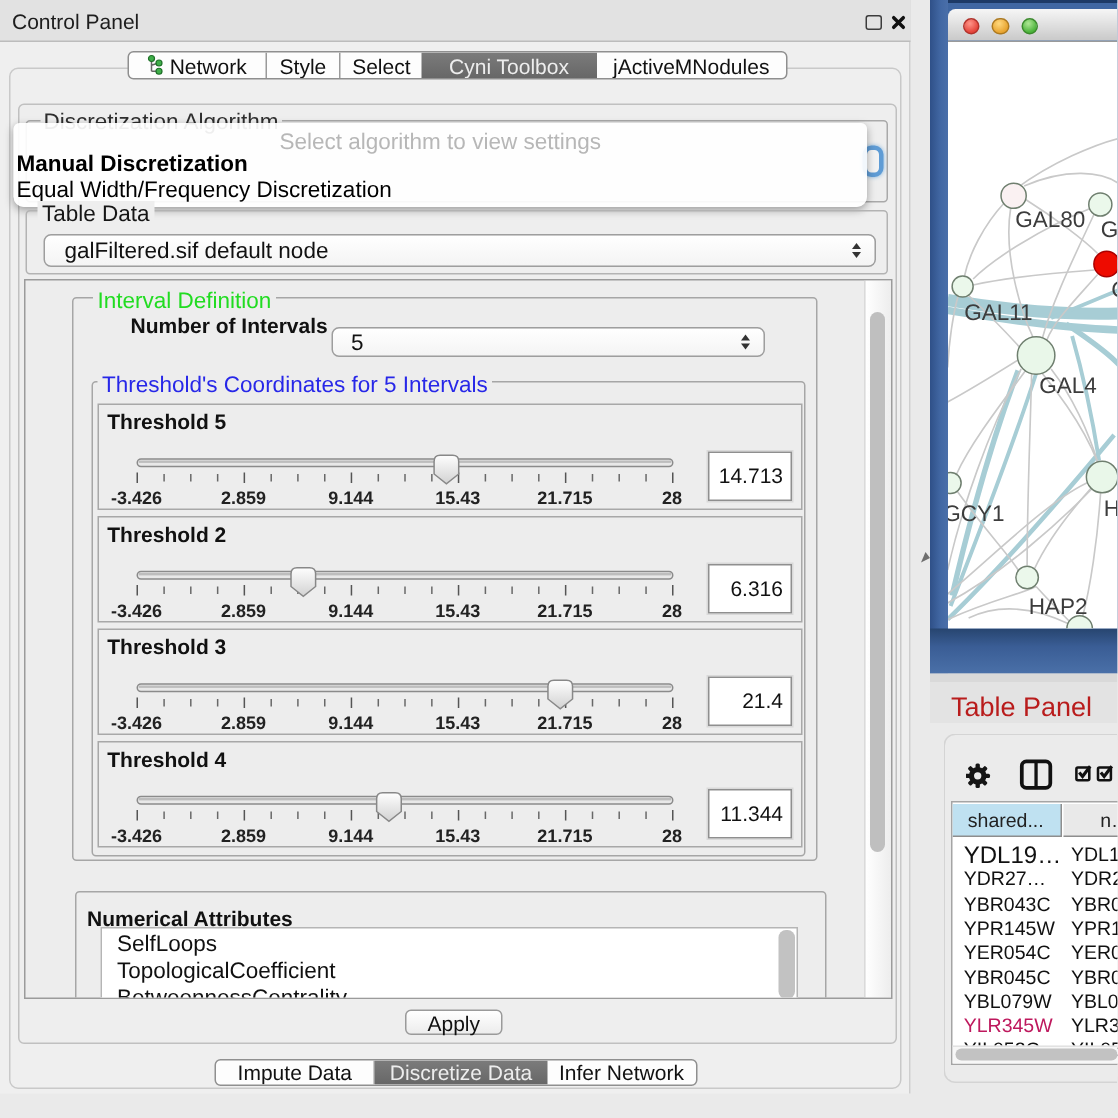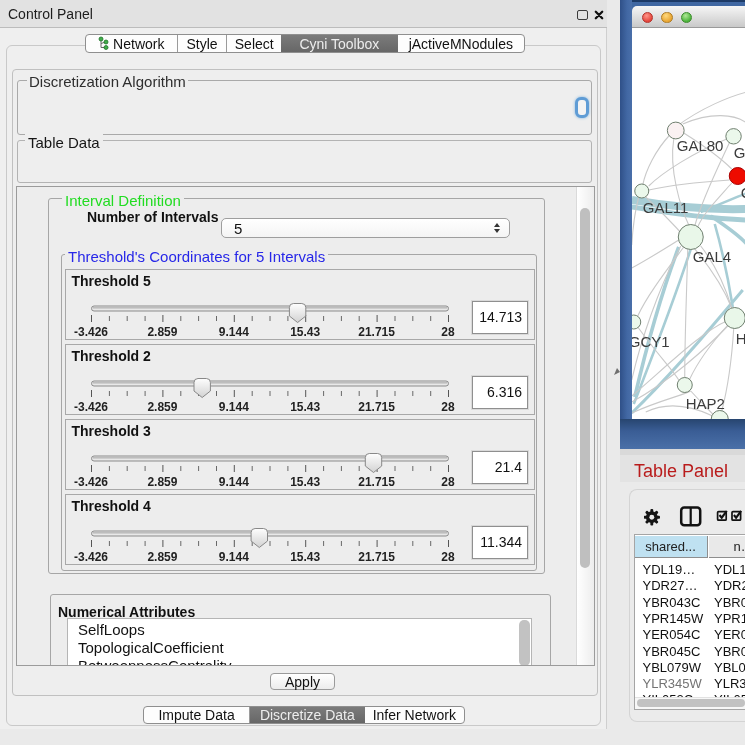--- a/index.html
+++ b/index.html
@@ -52,23 +52,32 @@
     <div style="width:127px;display:flex;align-items:center;justify-content:center">
         <span class="t13">jActiveMNodules</span>
       </div>
   </div>
 
   <div class="group" style="left:17px;top:80px;width:575px;height:55px;background:#eeeeee"></div>
   <div class="abs" style="left:27px;top:72.5px;font-size:15px;color:#2e2e2e;background:#eeeeee;padding:0 2px">Discretization Algorithm</div>
 
   <div class="abs" style="left:575px;top:97px;width:14px;height:21px;border:3px solid #5f9cd5;border-radius:6px;background:#f3f3f3;box-shadow:0 0 3px #7fb3de"></div>
 
+  <div class="abs" style="left:9px;top:82px;width:569px;height:56px;background:rgba(255,255,255,0.92);border-radius:4px 4px 7px 7px;box-shadow:0 2px 6px rgba(0,0,0,0.35)">
+    <div style="position:absolute;left:0;top:4px;width:100%;text-align:center;font-size:15px;color:#b7b7b7">Select algorithm to view settings</div>
+    <div style="position:absolute;left:2px;top:19px;font-size:15px;font-weight:bold;color:#000">Manual Discretization</div>
+    <div style="position:absolute;left:2px;top:36px;font-size:15px;color:#000">Equal Width/Frequency Discretization</div>
+  </div>
 
   <div class="group" style="left:17px;top:140px;width:575px;height:43px;border-color:#b3b3b3"></div>
   <div class="abs" style="left:25px;top:134px;background:#eeeeee;padding:0 3px;font-size:15px;color:#161616">Table Data</div>
+  <div class="combo" style="left:29px;top:156px;width:555px;height:22px">
+      <span class="ct">galFiltered.sif default node</span>
+      <span class="arrows"></span>
+    </div>
 
   <div class="abs" style="left:16px;top:186px;width:579px;height:480px;border:1px solid #9b9b9b;background:#ededed;overflow:hidden">
 
     <div class="abs" style="right:0;top:0;width:18px;height:478px;background:linear-gradient(to right,#ffffff,#ededed);border-left:1px solid #dadada"></div>
     <div class="abs" style="right:4px;top:21px;width:10px;height:360px;background:#bfbfbf;border-radius:5px"></div>
 
     <div class="group" style="left:31px;top:11px;width:497px;height:376px;border-color:#a6a6a6"></div>
     <div class="abs" style="left:45px;top:5px;background:#ededed;padding:0 3px;font-size:15px;color:#21dc21">Interval Definition</div>
 
     <div class="abs b13" style="left:70px;top:22px">Number of Intervals</div>
@@ -366,35 +375,35 @@
       <rect x="73.6" y="16.6" width="8.6" height="8.6" rx="1" stroke-width="1.7"></rect>
       <path d="M75.5,20 L77.7,22.7 L82.8,15.8" stroke-width="2.1"></path>
       <rect x="88" y="16.6" width="8.6" height="8.6" rx="1" stroke-width="1.7"></rect>
       <path d="M89.9,20 L92.1,22.7 L97.2,15.8" stroke-width="2.1"></path>
     </g>
   </svg>
 
   <div class="abs" style="left:3.5px;top:44px;width:112.5px;height:176px;background:#ffffff;border:1px solid #a5a5a5;border-right:none;overflow:hidden">
     <div class="abs" style="left:0;top:1px;width:73px;height:22px;background:#bfe1f1;border-right:1px solid #8e8e8e;border-bottom:1px solid #8e8e8e;text-align:center;font-size:13px;color:#222;line-height:22px">shared...</div>
     <div class="abs" style="left:74px;top:1px;width:60px;height:22px;background:#e9e9e9;border-bottom:1px solid #8e8e8e;font-size:13px;color:#222;line-height:22px;padding-left:25px">n…</div>
-    <div class="abs" style="left:8px;top:27.0px;font-size:13px;color:#111;white-space:nowrap">YDL19…</div>
+    <div class="abs" style="left:8px;top:27.0px;font-size:16px;color:#111;white-space:nowrap">YDL19…</div>
     <div class="abs" style="left:79.5px;top:27.0px;font-size:13px;color:#111;white-space:nowrap">YDL19</div>
     <div class="abs" style="left:8px;top:43.3px;font-size:13px;color:#111;white-space:nowrap">YDR27…</div>
     <div class="abs" style="left:79.5px;top:43.3px;font-size:13px;color:#111;white-space:nowrap">YDR27</div>
     <div class="abs" style="left:8px;top:59.6px;font-size:13px;color:#111;white-space:nowrap">YBR043C</div>
     <div class="abs" style="left:79.5px;top:59.6px;font-size:13px;color:#111;white-space:nowrap">YBR04</div>
     <div class="abs" style="left:8px;top:75.9px;font-size:13px;color:#111;white-space:nowrap">YPR145W</div>
     <div class="abs" style="left:79.5px;top:75.9px;font-size:13px;color:#111;white-space:nowrap">YPR14</div>
     <div class="abs" style="left:8px;top:92.2px;font-size:13px;color:#111;white-space:nowrap">YER054C</div>
     <div class="abs" style="left:79.5px;top:92.2px;font-size:13px;color:#111;white-space:nowrap">YER05</div>
     <div class="abs" style="left:8px;top:108.5px;font-size:13px;color:#111;white-space:nowrap">YBR045C</div>
     <div class="abs" style="left:79.5px;top:108.5px;font-size:13px;color:#111;white-space:nowrap">YBR04</div>
     <div class="abs" style="left:8px;top:124.8px;font-size:13px;color:#111;white-space:nowrap">YBL079W</div>
     <div class="abs" style="left:79.5px;top:124.8px;font-size:13px;color:#111;white-space:nowrap">YBL07</div>
-    <div class="abs" style="left:8px;top:141.1px;font-size:13px;color:#737373;white-space:nowrap">YLR345W</div>
+    <div class="abs" style="left:8px;top:141.1px;font-size:13px;color:#be185d;white-space:nowrap">YLR345W</div>
     <div class="abs" style="left:79.5px;top:141.1px;font-size:13px;color:#111;white-space:nowrap">YLR34</div>
     <div class="abs" style="left:8px;top:157.4px;font-size:13px;color:#111;white-space:nowrap">YIL052C</div>
     <div class="abs" style="left:79.5px;top:157.4px;font-size:13px;color:#111;white-space:nowrap">YIL05</div>
     <div class="abs" style="left:0;top:162px;width:112.5px;height:14px;background:#f7f7f7;border-top:1px solid #e2e2e2"></div>
     <div class="abs" style="left:2px;top:164px;width:108px;height:7.5px;background:#c2c2c2;border-radius:4px"></div>
   </div>
 </div>
 
 <svg class="abs" style="left:613px;top:367px" width="8" height="9" viewBox="0 0 8 9">
     <path d="M1,8 L4,1 L7,5 Z" fill="#6f6f6f"></path>

